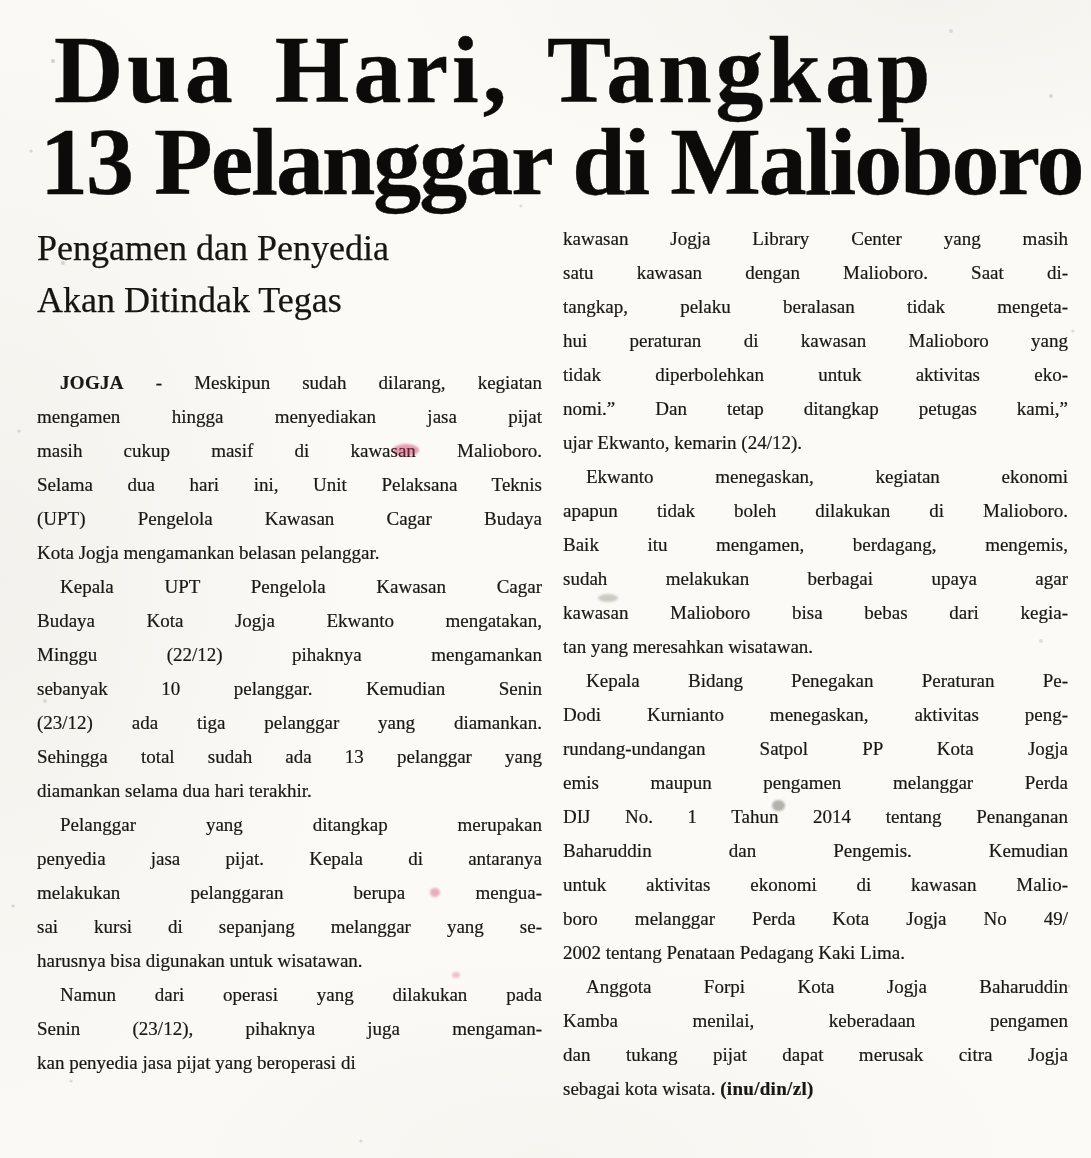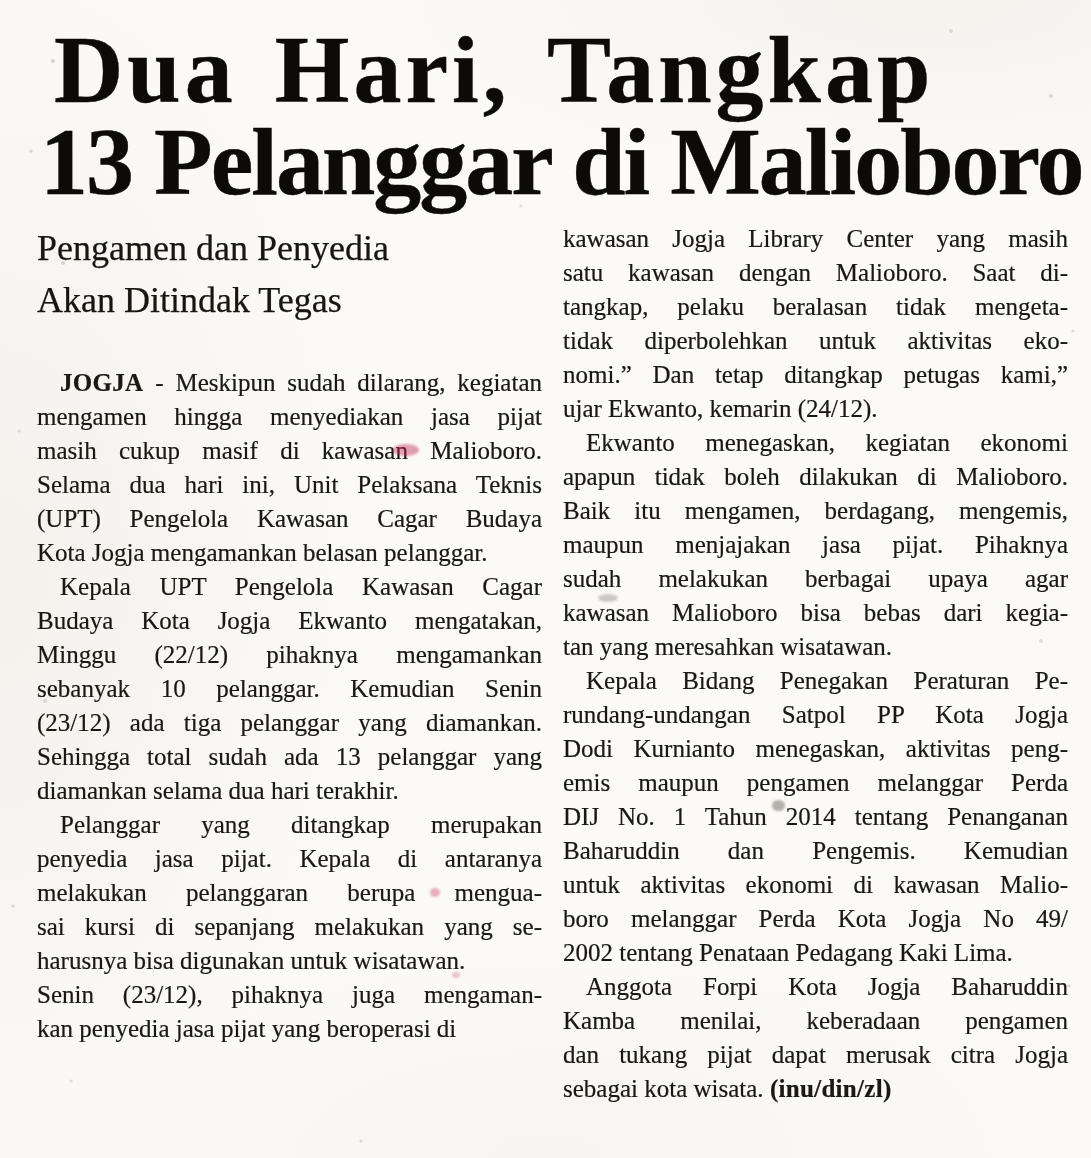--- a/index.html
+++ b/index.html
@@ -71,21 +71,21 @@
   .deck {
     font-size: 36px;
     line-height: 52px;
     margin-bottom: 40px;
     color: #181510;
     -webkit-text-stroke: 0.25px #181510;
   }
   .deck div { white-space: nowrap; }
 
   .body-text {
-    font-size: 25px;
+    font-size: 19px;
     line-height: 34px;
     -webkit-text-stroke: 0.2px var(--ink, #1b1713);
   }
   .line {
     text-align: justify;
     text-align-last: justify;
   }
   .line.first { text-indent: 23px; }
   .line.last  { text-align-last: left; }
   .line b { font-weight: bold; letter-spacing: 0.3px; }
@@ -124,53 +124,54 @@
             <div class="line">Minggu (22/12) pihaknya mengamankan</div>
             <div class="line">sebanyak 10 pelanggar. Kemudian Senin</div>
             <div class="line">(23/12) ada tiga pelanggar yang diamankan.</div>
             <div class="line">Sehingga total sudah ada 13 pelanggar yang</div>
             <div class="line last">diamankan selama dua hari terakhir.</div>
           </div>
           <div>
             <div class="line first">Pelanggar yang ditangkap merupakan</div>
             <div class="line">penyedia jasa pijat. Kepala di antaranya</div>
             <div class="line">melakukan pelanggaran berupa mengua-</div>
-            <div class="line">sai kursi di sepanjang melakukan yang se-</div>
+            <div class="line">sai kursi di sepanjang melanggar yang se-</div>
             <div class="line last">harusnya bisa digunakan untuk wisatawan.</div>
           </div>
           <div>
+            <div class="line first">Namun dari operasi yang dilakukan pada</div>
             <div class="line">Senin (23/12), pihaknya juga mengaman-</div>
             <div class="line last">kan penyedia jasa pijat yang beroperasi di</div>
           </div>
         </div>
     </div>
 
     <div class="col">
       <div class="body-text">
           <div>
             <div class="line">kawasan Jogja Library Center yang masih</div>
             <div class="line">satu kawasan dengan Malioboro. Saat di-</div>
             <div class="line">tangkap, pelaku beralasan tidak mengeta-</div>
+            <div class="line">hui peraturan di kawasan Malioboro yang</div>
             <div class="line">tidak diperbolehkan untuk aktivitas eko-</div>
             <div class="line">nomi.” Dan tetap ditangkap petugas kami,”</div>
             <div class="line last">ujar Ekwanto, kemarin (24/12).</div>
           </div>
           <div>
             <div class="line first">Ekwanto menegaskan, kegiatan ekonomi</div>
             <div class="line">apapun tidak boleh dilakukan di Malioboro.</div>
             <div class="line">Baik itu mengamen, berdagang, mengemis,</div>
-            <div class="line">maupun menjajakan jasa pijat. Pihaknya</div>
             <div class="line">sudah melakukan berbagai upaya agar</div>
             <div class="line">kawasan Malioboro bisa bebas dari kegia-</div>
             <div class="line last">tan yang meresahkan wisatawan.</div>
           </div>
           <div>
             <div class="line first">Kepala Bidang Penegakan Peraturan Pe-</div>
+            <div class="line">Dodi Kurnianto menegaskan, aktivitas peng-</div>
             <div class="line">rundang-undangan Satpol PP Kota Jogja</div>
-            <div class="line">Dodi Kurnianto menegaskan, aktivitas peng-</div>
             <div class="line">emis maupun pengamen melanggar Perda</div>
             <div class="line">DIJ No. 1 Tahun 2014 tentang Penanganan</div>
             <div class="line">Baharuddin dan Pengemis. Kemudian</div>
             <div class="line">untuk aktivitas ekonomi di kawasan Malio-</div>
             <div class="line">boro melanggar Perda Kota Jogja No 49/</div>
             <div class="line last">2002 tentang Penataan Pedagang Kaki Lima.</div>
           </div>
           <div>
             <div class="line first">Anggota Forpi Kota Jogja Baharuddin</div>
             <div class="line">Kamba menilai, keberadaan pengamen</div>

